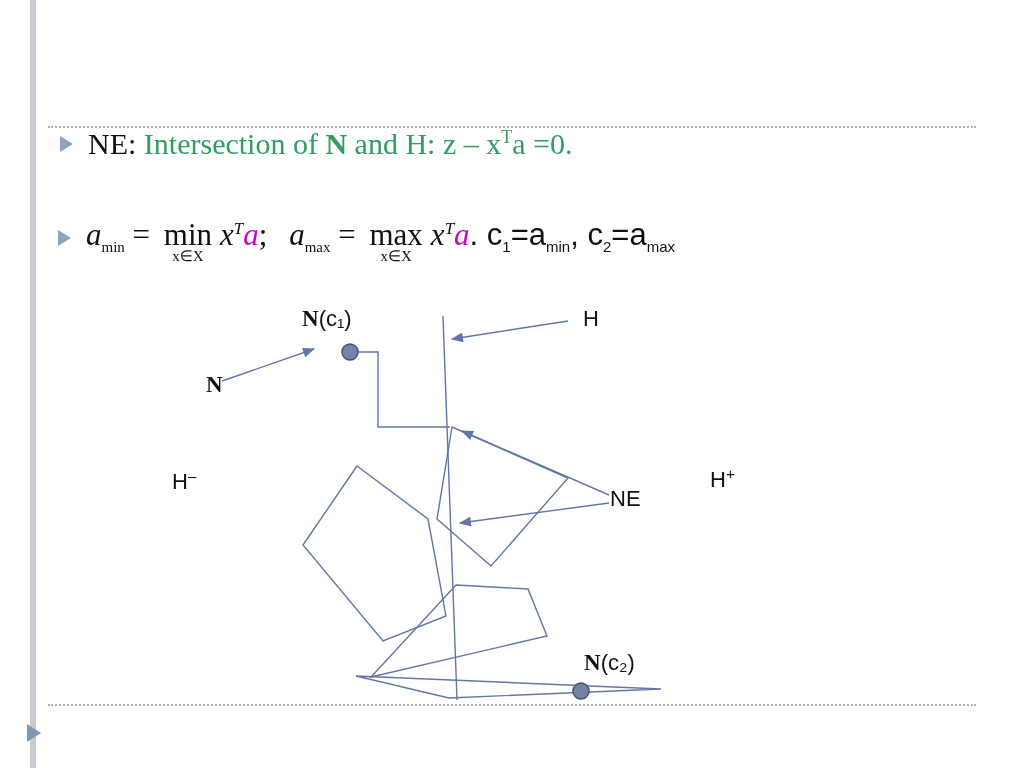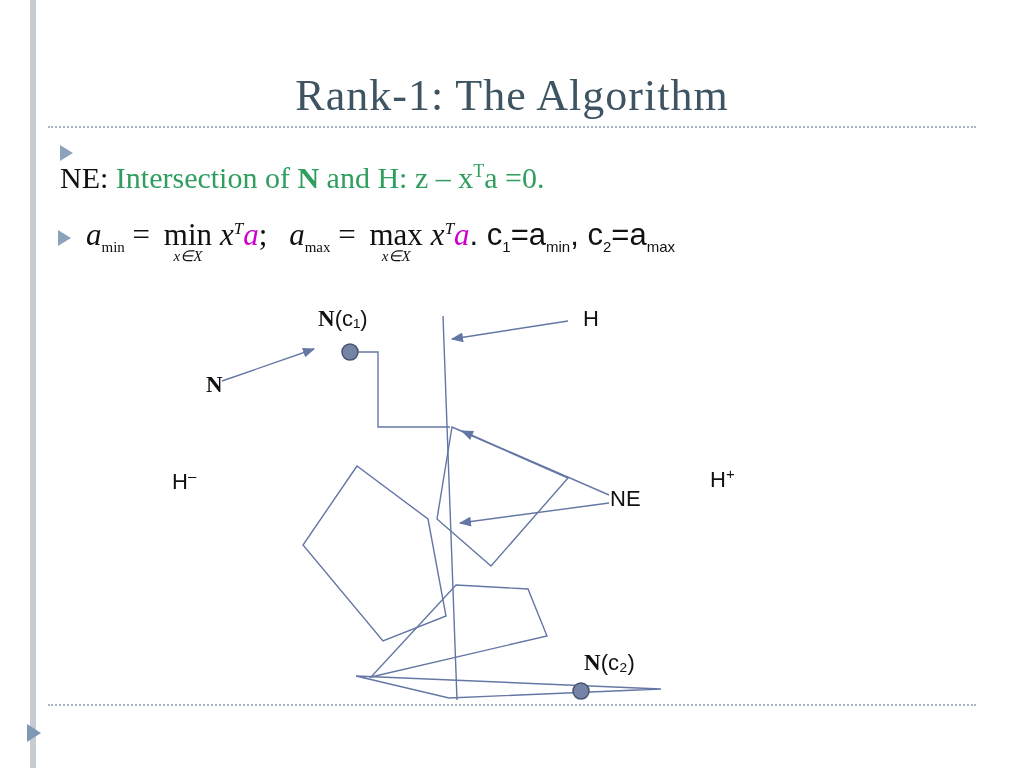--- a/index.html
+++ b/index.html
@@ -10,68 +10,67 @@
 
   .title {position:absolute; top:70px; left:0; width:100%; margin:0; text-align:center;
           font-family:"Liberation Serif", serif; font-weight:400; font-size:44px;
           color:#3e5462; letter-spacing:1px;}
 
   .rule {position:absolute; left:48px; width:928px; height:0; border-top:2px dotted #a9b5c3;}
   .rule-top {top:126px;}
   .rule-bottom {top:704px;}
 
   .bullet-row {position:absolute; display:flex; align-items:flex-start;}
-  .b1 {top:136px; left:60px;flex-direction:column;}
+  .b1 {top:127px; left:60px;}
   .b2 {top:196px; left:58px;margin-top:21px;}
   .marker {width:0; height:0; border-left:13px solid #8ba3bb;
            border-top:8px solid transparent; border-bottom:8px solid transparent; margin-right:15px;}
   .b1 .marker {margin-top:9px;}
   .b2 .marker {margin-top:13px;}
 
   .b1-text {font-family:"Liberation Serif", serif; font-size:30px; color:#111; white-space:nowrap;}
   .green {color:#2f9e5f;}
   .b1-text sup {font-size:18px;}
 
   .formula {font-family:"Liberation Serif", serif; font-size:31px; color:#111; white-space:nowrap;}
   .it {font-style:italic;}
   .formula sub {font-size:15px;}
   .formula sup {font-size:17px; font-style:italic;}
   .op {display:inline-flex; flex-direction:column; align-items:center; line-height:1; margin-left:6px;}
-  .op-limit {font-size:15px; font-style:italic; margin-top:-1px;}
+  .op-limit {font-size:15px; margin-top:-1px;}
   .xvar {margin-left:8px;}
   .spaced {margin-left:14px;}
   .magenta {color:#cc00cc; font-style:italic;}
   .tail {font-family:"Liberation Sans", sans-serif;}
   .tail-sub {font-size:17px; font-style:normal; font-family:"Liberation Sans", sans-serif;}
 
   .diagram {position:absolute; left:0; top:0; width:1024px; height:768px;}
 
   .dlabel {position:absolute; font-size:22px; color:#111; white-space:nowrap;}
   .nserif {font-family:"Liberation Serif", serif; font-weight:bold; font-size:23px;}
   .dlabel sup {font-size:15px;}
-  #lbl-nc1 {left:318px; top:306px;}
+  #lbl-nc1 {left:302px; top:306px;}
   #lbl-h   {left:583px; top:306px;}
   #lbl-n   {left:206px; top:372px;}
   #lbl-hminus {left:172px; top:467px;}
   #lbl-hplus  {left:710px; top:465px;}
   #lbl-ne  {left:610px; top:486px;}
   #lbl-nc2 {left:584px; top:650px;}
 
   .footer-marker {position:absolute; left:27px; top:724px; width:0; height:0;
                   border-left:14px solid #7f98b4; border-top:9px solid transparent;
                   border-bottom:9px solid transparent;}
 </style>
 </head>
 <body>
 
 <div class="slide">
 
   <div class="edge-bar"></div>
 
-  <h1 class="title">Rank-1: The Algorithm</h1>
 
   <div class="rule rule-top"></div>
   <div class="rule rule-bottom"></div>
 
   <div class="bullet-row b1">
     <span class="marker"></span>
     <span class="b1-text"><span>NE: </span><span class="green">Intersection of </span><b class="green">N</b><span class="green"> and H: z – x</span><sup class="green">T</sup><span class="green">a =0.</span></span>
   </div>
 
   <div class="bullet-row b2">

